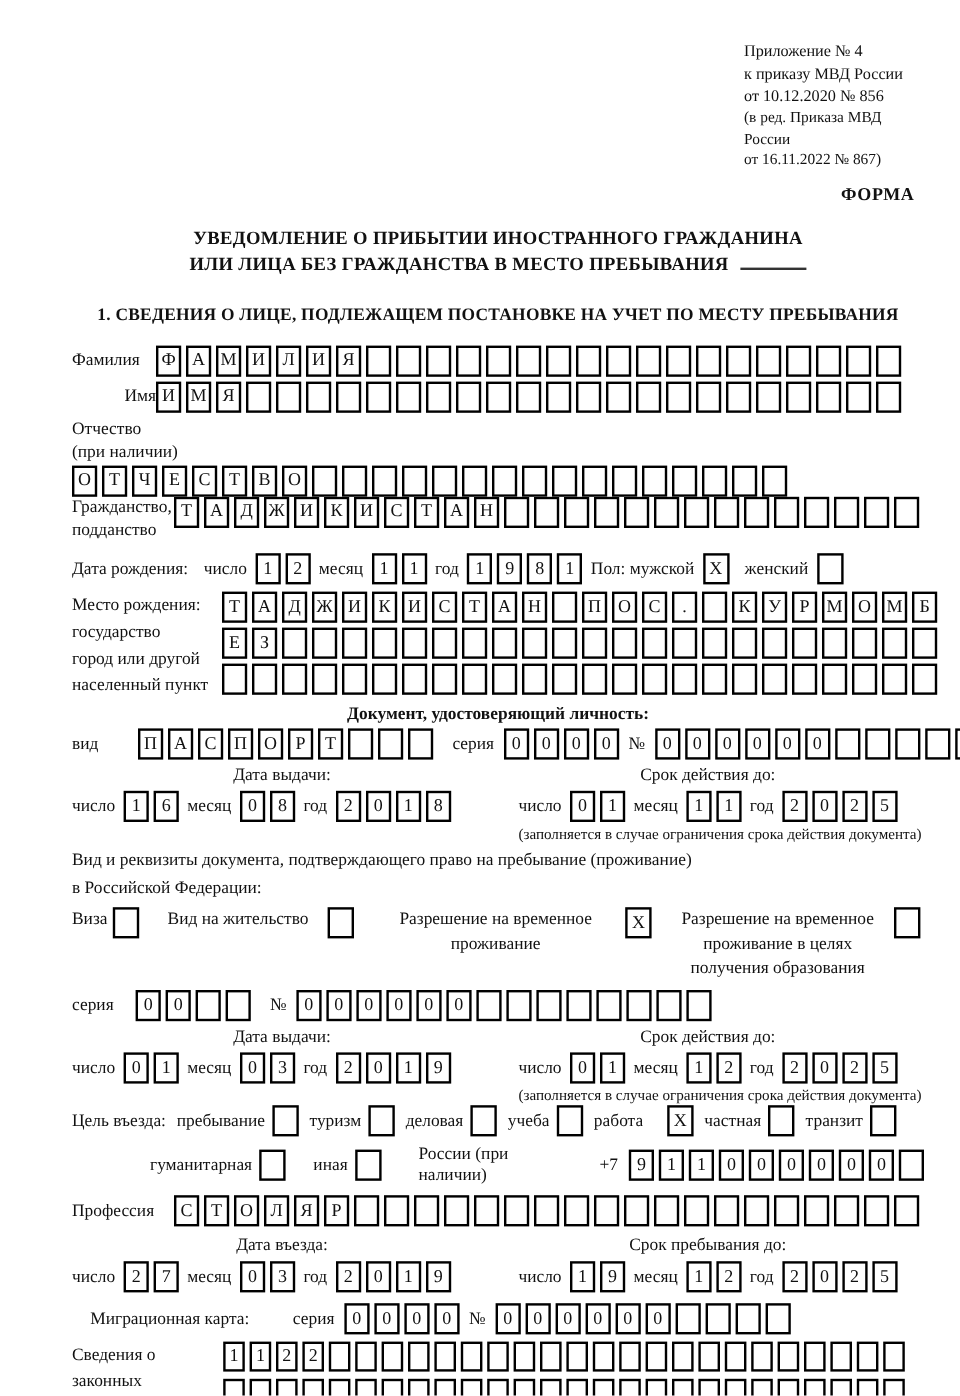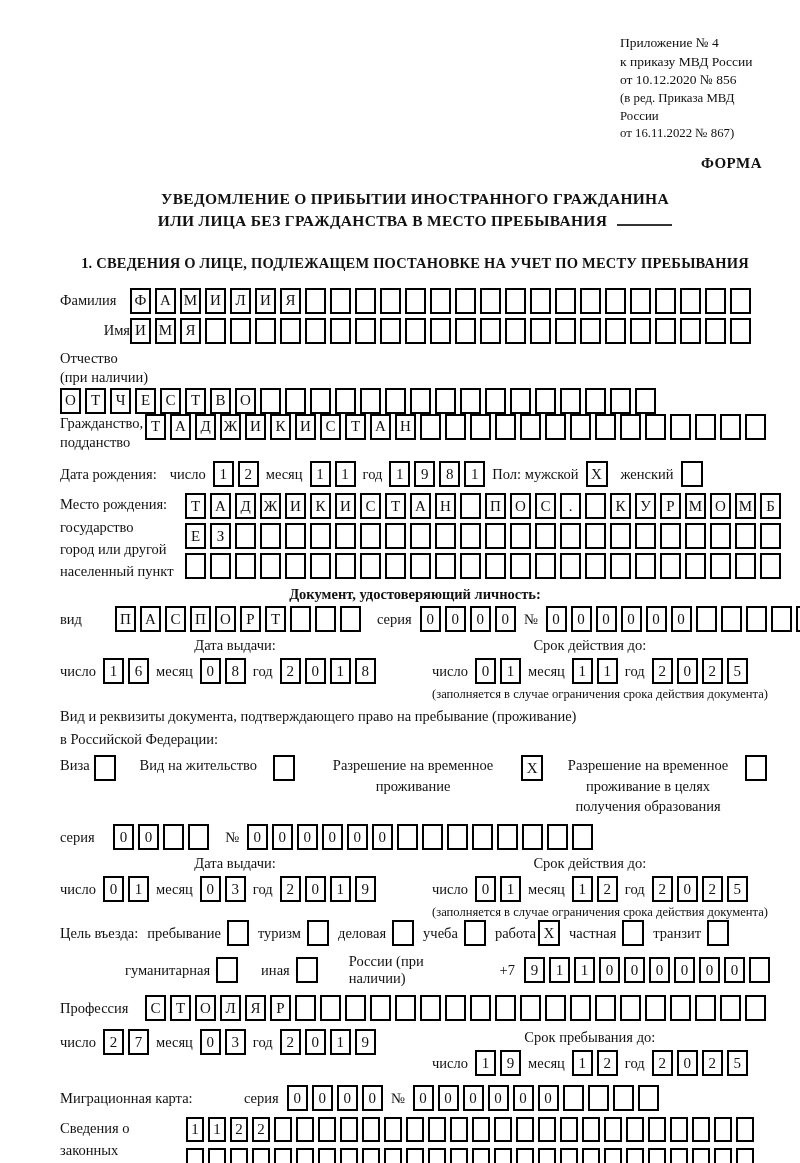--- a/index.html
+++ b/index.html
@@ -508,21 +508,21 @@
       <span class="checkbox"></span>
     </span>
     <span class="inline-opt">
       <span>деловая</span>
       <span class="checkbox"></span>
     </span>
     <span class="inline-opt">
       <span>учеба</span>
       <span class="checkbox"></span>
     </span>
-    <span class="inline-opt" style="gap:2px;">
+    <span class="inline-opt" style="gap:20px;">
       <span>работа</span>
       <span class="checkbox">X</span>
     </span>
     <span class="inline-opt">
       <span>частная</span>
       <span class="checkbox"></span>
     </span>
     <span class="inline-opt">
       <span>транзит</span>
       <span class="checkbox"></span>
@@ -580,20 +580,21 @@
         <span class="cell"></span>
         <span class="cell"></span>
         <span class="cell"></span>
         <span class="cell"></span>
         <span class="cell"></span>
       </span>
   </div>
 
   <div class="two-col" style="margin-top:8px;">
     <div class="col-left">
+      <div class="col-head">Дата въезда:</div>
       <div class="dategrp">
         <span>число</span>
         <span class="cellrow">
             <span class="cell">2</span>
             <span class="cell">7</span>
           </span>
         <span>месяц</span>
         <span class="cellrow">
             <span class="cell">0</span>
             <span class="cell">3</span>
@@ -624,21 +625,21 @@
         <span class="cellrow">
             <span class="cell">2</span>
             <span class="cell">0</span>
             <span class="cell">2</span>
             <span class="cell">5</span>
           </span>
       </div>
     </div>
   </div>
 
-  <div class="frow" style="margin-top:9px; gap:8px;">
+  <div class="frow" style="margin-top:9px; gap:8px;text-align:center;">
     <span style="width:163px; flex:none;">Миграционная карта:</span>
     <span style="margin-left:13px;">серия</span>
     <span class="cellrow">
         <span class="cell">0</span>
         <span class="cell">0</span>
         <span class="cell">0</span>
         <span class="cell">0</span>
       </span>
     <span>№</span>
     <span class="cellrow">

